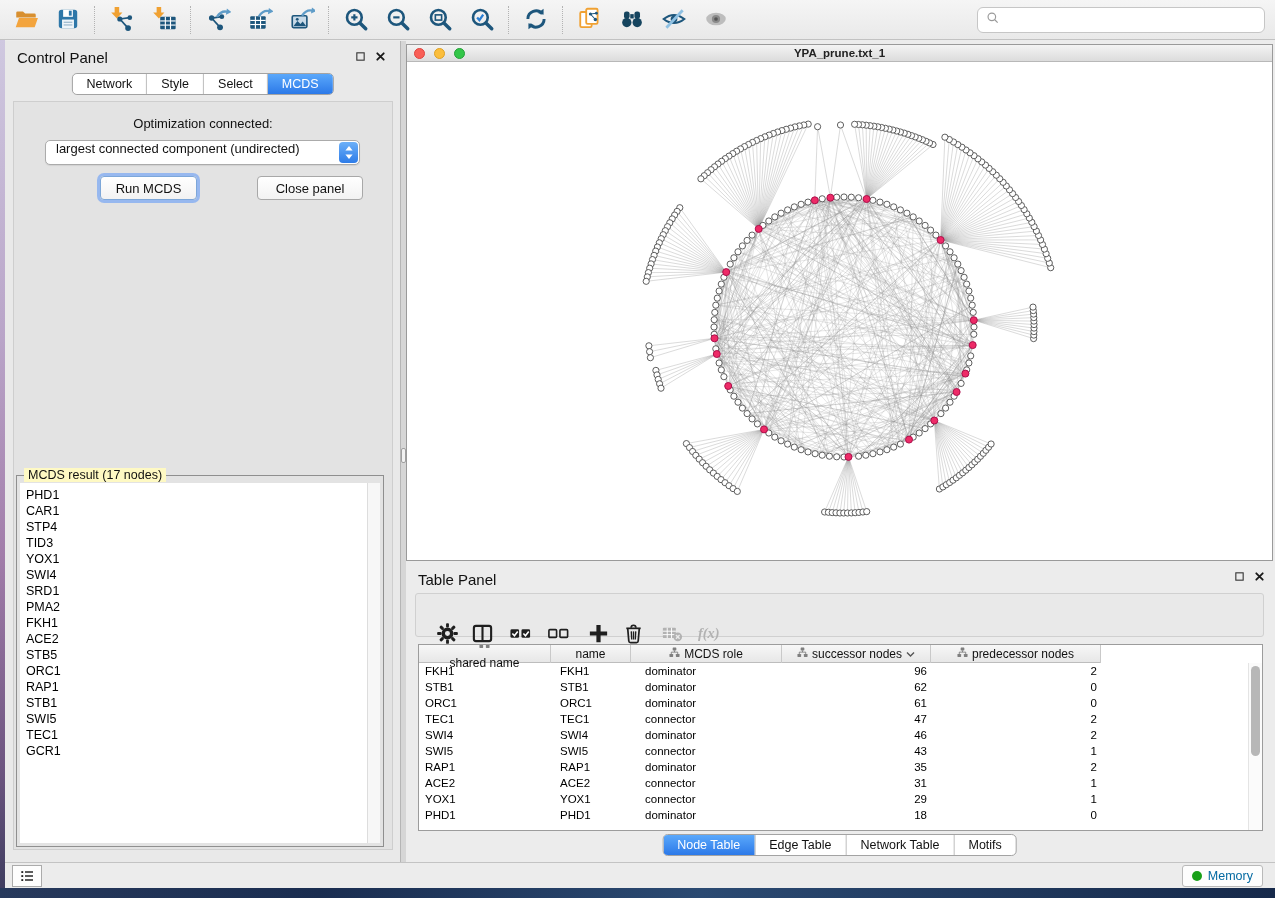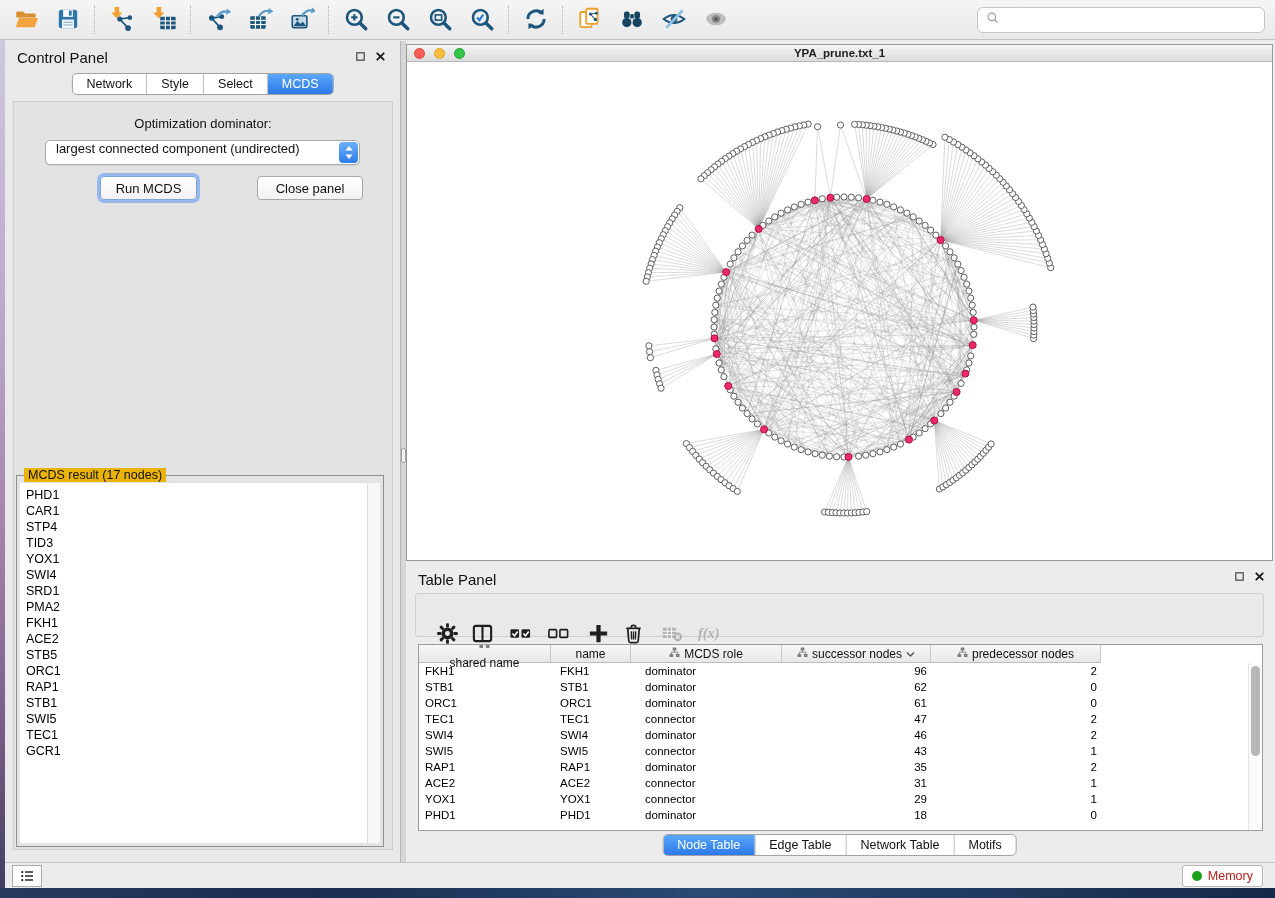--- a/index.html
+++ b/index.html
@@ -40,21 +40,21 @@
   .dropdown { position:absolute; left:31px; top:38px; width:315px; height:25px; background:#fff;
     border:1px solid #ababab; border-radius:5px; display:flex; align-items:flex-start; box-shadow:0 1px 1px rgba(0,0,0,.08); }
   .dropdown .dd-text { flex:1; font-size:13px; padding-left:10px; color:#111; white-space:nowrap; }
   .dd-stepper { width:19px; height:21px; margin:1px; border-radius:4px;
     background:linear-gradient(#6cb0f8,#2e7ce8); display:flex; align-items:center; justify-content:center; }
   .btn { position:absolute; height:24px; background:linear-gradient(#ffffff,#f2f2f2);
     border:1px solid #a8a8a8; border-radius:4px; font:13px "Liberation Sans",sans-serif; color:#111; }
   .btn-run { left:86px; top:74px; width:97px; box-shadow:0 0 0 3px rgba(90,150,250,.55); border-color:#7da7d9; }
   .btn-close { left:195px; top:74px; width:106px;margin-left:48px; }
   .fieldset { position:absolute; left:2px; top:373px; width:368px; height:372px; border:1px solid #8f8f8f; background:#e3e3e3; }
-  .fieldset .legend { position:absolute; left:7px; top:-8px; background:#eab308; padding:0 4px; font-size:12.5px; color:#111; }
+  .fieldset .legend { position:absolute; left:7px; top:-8px; background:#fef9c3; padding:0 4px; font-size:12.5px; color:#111; }
   .mcds-list { position:absolute; left:3px; top:7px; right:3px; bottom:3px; background:#fff; overflow:hidden; }
   .mcds-track { position:absolute; right:0; top:0; bottom:0; width:13px; background:#f7f7f7; border-left:1px solid #ddd; }
   .mcds-item { font-size:12.5px; line-height:16px; padding-left:6px; color:#000; }
   .mcds-list .pad { height:4px; }
 
   
   .splitter { position:absolute; left:401px; top:41px; width:5px; height:821px; background:#d6d6d6; z-index:3; }
   .split-handle { position:absolute; left:0; top:407px; width:5px; height:15px; background:#f2f2f2;
     border:1px solid #9f9f9f; border-radius:2px; }
 
@@ -84,21 +84,21 @@
   .vscroll { position:absolute; right:0; top:18px; bottom:0; width:14px; background:#fbfbfb; border-left:1px solid #e4e4e4; }
   .vthumb { position:absolute; left:2px; top:3px; width:9px; height:90px; border-radius:5px; background:#b7b7b7; }
   .tp-tabs { position:absolute; top:271px; left:50%; transform:translateX(-50%); }
 
   
   .status-bar { position:absolute; left:5px; right:0; top:862px; height:26px; background:#ececec;
     border-top:1px solid #c3c3c3; z-index:5; }
   .list-btn { position:absolute; left:7px; top:2px; width:30px; height:22px; background:#fdfdfd;
     border:1px solid #ababab; display:flex; align-items:center; justify-content:center; }
   .memory-btn { position:absolute; right:12px; top:2px; height:22px; background:#fdfdfd; border:1px solid #b9b9b9;
-    border-radius:3px; display:flex; align-items:center; gap:6px; padding:0 9px; font-size:12.5px; color:#b91c1c; }
+    border-radius:3px; display:flex; align-items:center; gap:6px; padding:0 9px; font-size:12.5px; color:#0369a1; }
   .mem-dot { width:10px; height:10px; border-radius:50%; }
 </style>
 </head>
 <body>
 
 <div class="wall-left"></div>
 <div class="wall-bottom"></div>
 
 <div class="toolbar">
   <div id="tb-icons">
@@ -294,21 +294,21 @@
       </svg>
   </div>
   <div class="cp-tabs seg" id="cp-tabs">
       <button>Network</button>
       <button>Style</button>
       <button>Select</button>
       <button class="sel">MCDS</button>
     </div>
 
   <div class="cp-inner">
-    <div class="opt-label">Optimization dominator:</div>
+    <div class="opt-label">Optimization connected:</div>
     <div class="dropdown">
       <span class="dd-text">largest connected component (undirected)</span>
       <span class="dd-stepper">
         <svg width="10" height="15" viewBox="0 0 10 15">
             <path d="M5 1 L8.6 5.4 H1.4 Z" fill="#fff"></path>
             <path d="M5 14 L1.4 9.6 H8.6 Z" fill="#fff"></path>
           </svg>
       </span>
     </div>
     <button class="btn btn-run">Run MCDS</button>

